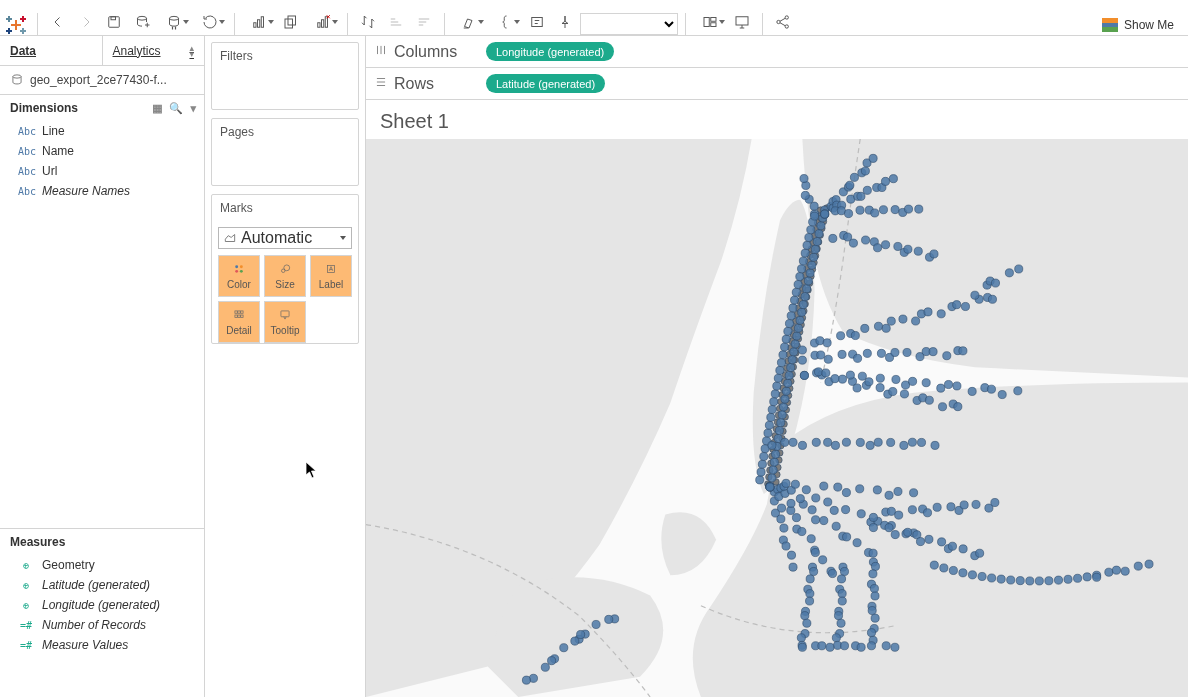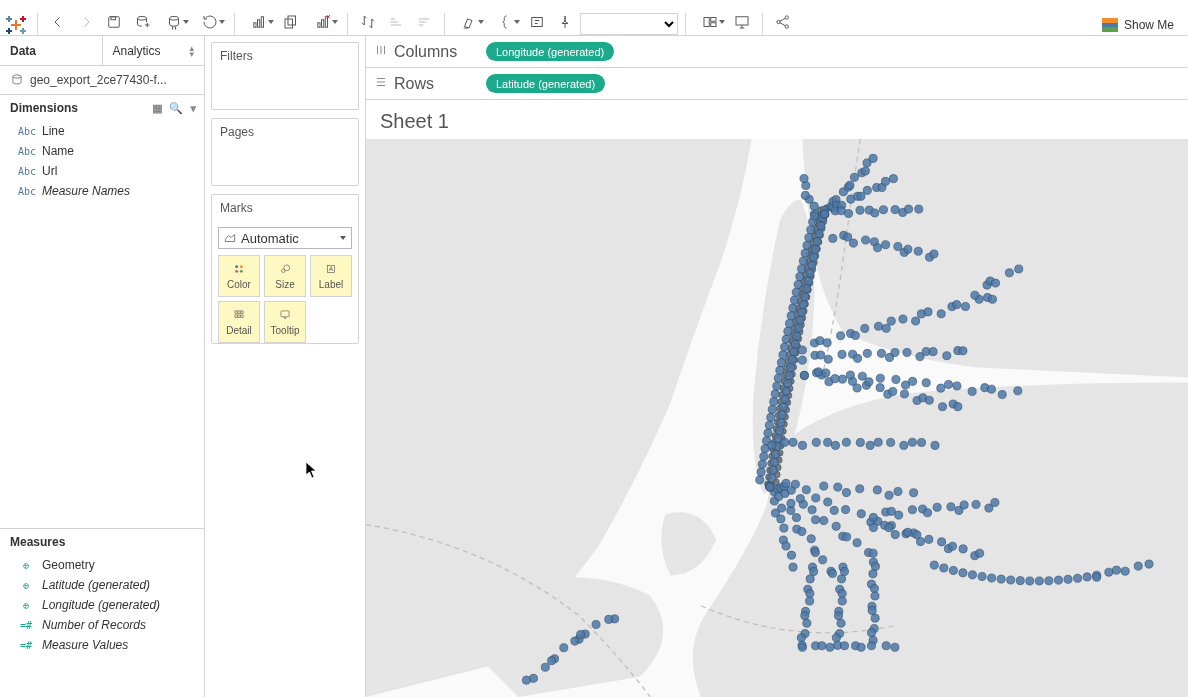--- a/index.html
+++ b/index.html
@@ -44,21 +44,21 @@
   .logo .c3b{width:2px;height:6px;left:2px;bottom:1px;background:#1f457e;}
   .logo .c4{width:6px;height:2px;right:0;bottom:3px;background:#7099ac;}
   .logo .c4b{width:2px;height:6px;right:2px;bottom:1px;background:#7099ac;}
 
   
   .layout{flex:1;display:flex;min-height:0;}
 
   
   .data-pane{width:205px;border-right:1px solid var(--border);display:flex;flex-direction:column;background:var(--bg);}
   .tabs{display:flex;height:30px;border-bottom:1px solid var(--border);}
-  .tabs .tab{flex:1;display:flex;align-items:center;padding:0 10px;font-size:12px;border-right:1px solid var(--border);position:relative;}
+  .tabs .tab{flex:1;display:flex;align-items:center;padding:0 10px;font-size:12px;border-right:1px solid var(--border);position:relative;text-decoration:underline;}
   .tabs .tab.active{font-weight:600;}
   .tabs .tab:last-child{border-right:none;}
   .tabs .tab .updown{margin-left:auto;font-size:9px;color:#888;line-height:6px;}
   .datasource{display:flex;align-items:center;gap:6px;padding:7px 10px;border-bottom:1px solid var(--border);color:#444;}
   .ds-icon{width:14px;height:14px;}
   .section-header{display:flex;align-items:center;padding:6px 8px 4px 10px;font-weight:600;font-size:12px;}
   .section-header .tools{margin-left:auto;display:flex;gap:7px;color:#888;font-size:11px;}
   .field-list{padding:2px 0;}
   .field{display:flex;align-items:center;gap:8px;padding:3px 10px 3px 18px;font-size:12px;}
   .field .ficon{width:16px;font-size:10px;text-align:center;font-family:monospace;}
@@ -69,24 +69,24 @@
   .dim-block{flex:0 0 auto;}
   .meas-block{margin-top:auto;border-top:1px solid var(--border);padding-bottom:40px;}
   .spacer-flex{flex:1;}
 
   
   .shelf-col{width:160px;padding:6px;display:flex;flex-direction:column;gap:8px;background:var(--bg);}
   .shelf-card{border:1px solid var(--border);border-radius:2px;background:var(--panel);}
   .shelf-title{padding:6px 8px;font-size:12px;color:#555;}
   .shelf-body{min-height:40px;}
   .marks-card{padding-top:0;}
-  .marks-select{margin:6px;display:flex;align-items:center;border:1px solid var(--border-dark);height:22px;padding:0 4px;background:#fff;font-size:13px;gap:4px;position:relative;}
+  .marks-select{margin:6px;display:flex;align-items:center;border:1px solid var(--border-dark);height:22px;padding:0 4px;background:#fff;font-size:16px;gap:4px;position:relative;}
   .marks-select::after{content:"";position:absolute;right:5px;top:50%;width:0;height:0;border-left:3px solid transparent;border-right:3px solid transparent;border-top:4px solid #555;transform:translateY(-50%);}
   .mark-buttons{display:grid;grid-template-columns:repeat(3,1fr);gap:4px;padding:0 6px;}
-  .mark-btn{border:1px solid var(--border);height:42px;display:flex;flex-direction:column;align-items:center;justify-content:center;font-size:10px;gap:3px;color:#555;background:#fef9c3;}
+  .mark-btn{border:1px solid var(--border);height:42px;display:flex;flex-direction:column;align-items:center;justify-content:center;font-size:10px;gap:3px;color:#555;background:#fdba74;}
   .mark-btn svg{width:16px;height:14px;stroke:#666;fill:none;stroke-width:1.2;}
   .mark-pill-row{padding:8px 6px 8px 6px;display:flex;align-items:center;gap:4px;}
   .mark-pill-row .mini{width:16px;height:14px;display:flex;align-items:center;justify-content:center;}
   .pill{display:inline-flex;align-items:center;height:19px;padding:0 10px;border-radius:10px;color:#fff;font-size:11px;white-space:nowrap;}
   .pill.green{background:var(--green-pill);}
   .pill.blue{background:var(--blue-pill);}
   .pill.sm{max-width:100px;overflow:hidden;text-overflow:ellipsis;}
 
   
   .ws{flex:1;display:flex;flex-direction:column;min-width:0;border-left:1px solid var(--border);}

